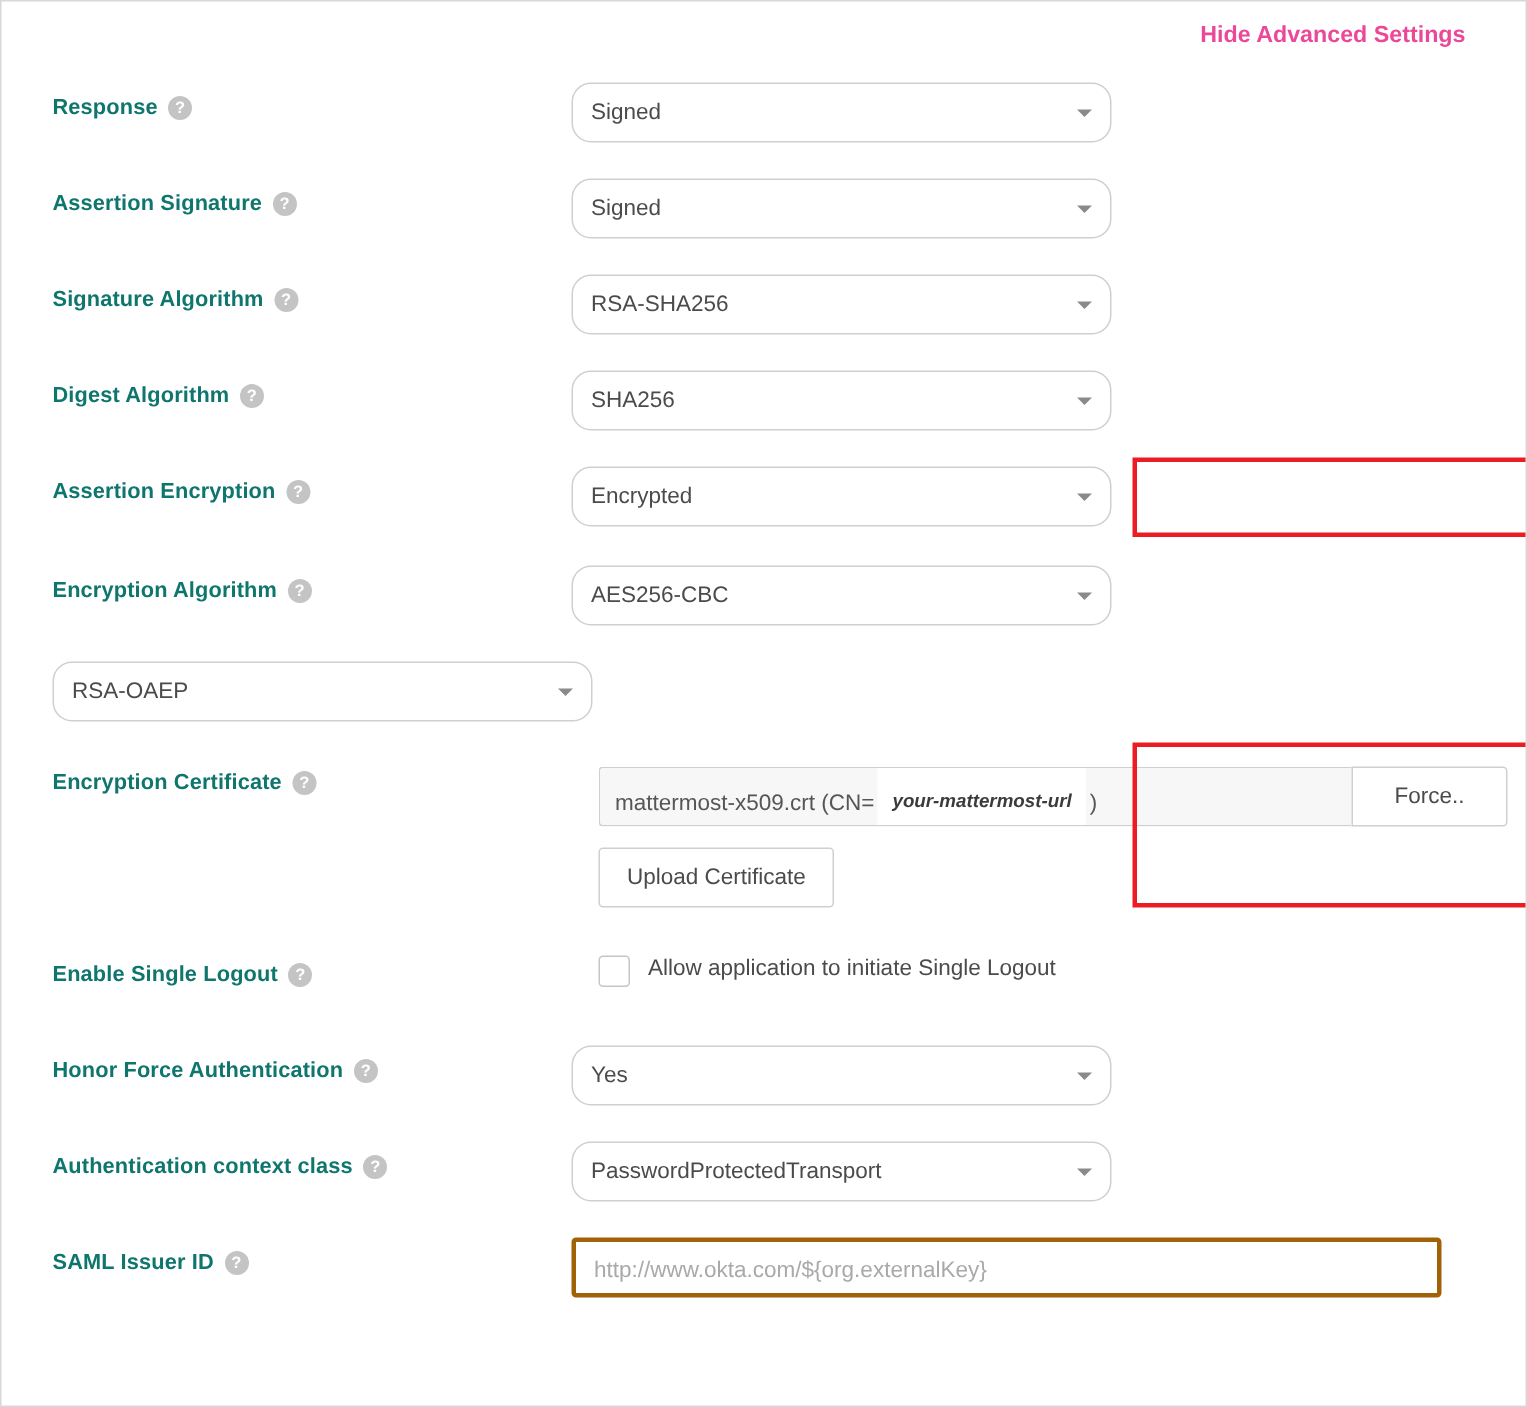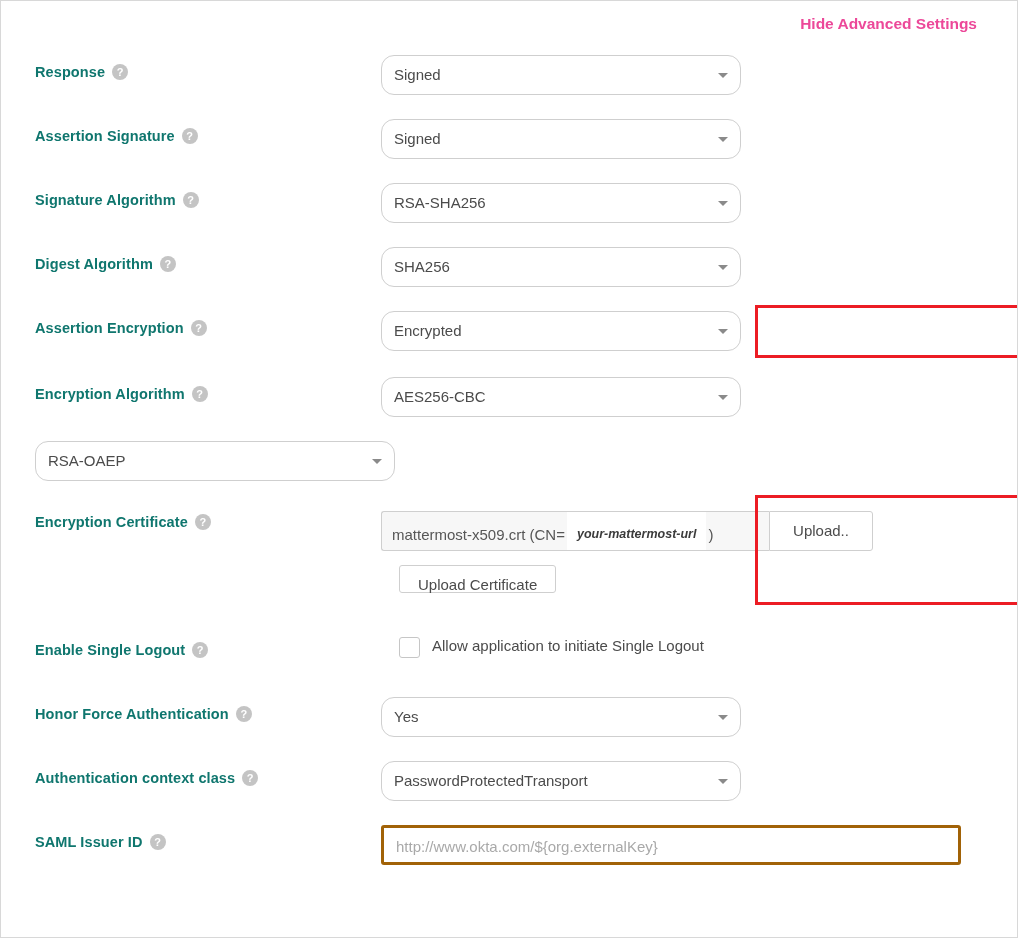--- a/index.html
+++ b/index.html
@@ -128,21 +128,22 @@
     width: 612px;
     height: 110px;
   }
 
   .cert-area {
     position: relative;
     padding-top: 6px;
   }
   .cert-input-wrap {
     display: flex;
-    width: 492px;
+    width: 606px;
+    margin-left: 18px;
   }
   .cert-input {
     flex: 1 1 auto;
     height: 40px;
     box-sizing: border-box;
     border: 1px solid #cfcfcf;
     border-right: none;
     border-radius: 3px 0 0 3px;
     background: #f7f7f7;
     font-size: 15px;
@@ -174,21 +175,21 @@
     font-size: 15px;
     color: #4b4b4b;
     line-height: 38px;
     text-align: center;
     cursor: pointer;
   }
   .upload-btn {
     display: inline-block;
     margin-left: 18px;
     margin-top: 14px;
-    height: 28px;
+    height: 40px;
     box-sizing: border-box;
     padding: 0 18px;
     border: 1px solid #cfcfcf;
     border-radius: 3px;
     background: #ffffff;
     font-size: 15px;
     color: #4b4b4b;
     line-height: 38px;
     cursor: pointer;
     text-align: center;
@@ -327,21 +328,21 @@
 
     <div class="row row-cert">
       <div class="label-cell">
         <span class="label-text">Encryption Certificate</span><span class="help-icon">?</span>
       </div>
       <div class="control-cell cert-area">
         <div class="cert-input-wrap">
           <div class="cert-input">
             <span>mattermost-x509.crt (CN=</span><span class="cert-url">your-mattermost-url</span><span>)</span>
           </div>
-          <div class="browse-btn">Upload..</div>
+          <div class="browse-btn">Force..</div>
         </div>
         <div class="upload-btn">Upload Certificate</div>
         <div class="highlight-box hl-cert"></div>
       </div>
     </div>
 
     <div class="row">
       <div class="label-cell">
         <span class="label-text">Enable Single Logout</span><span class="help-icon">?</span>
       </div>

